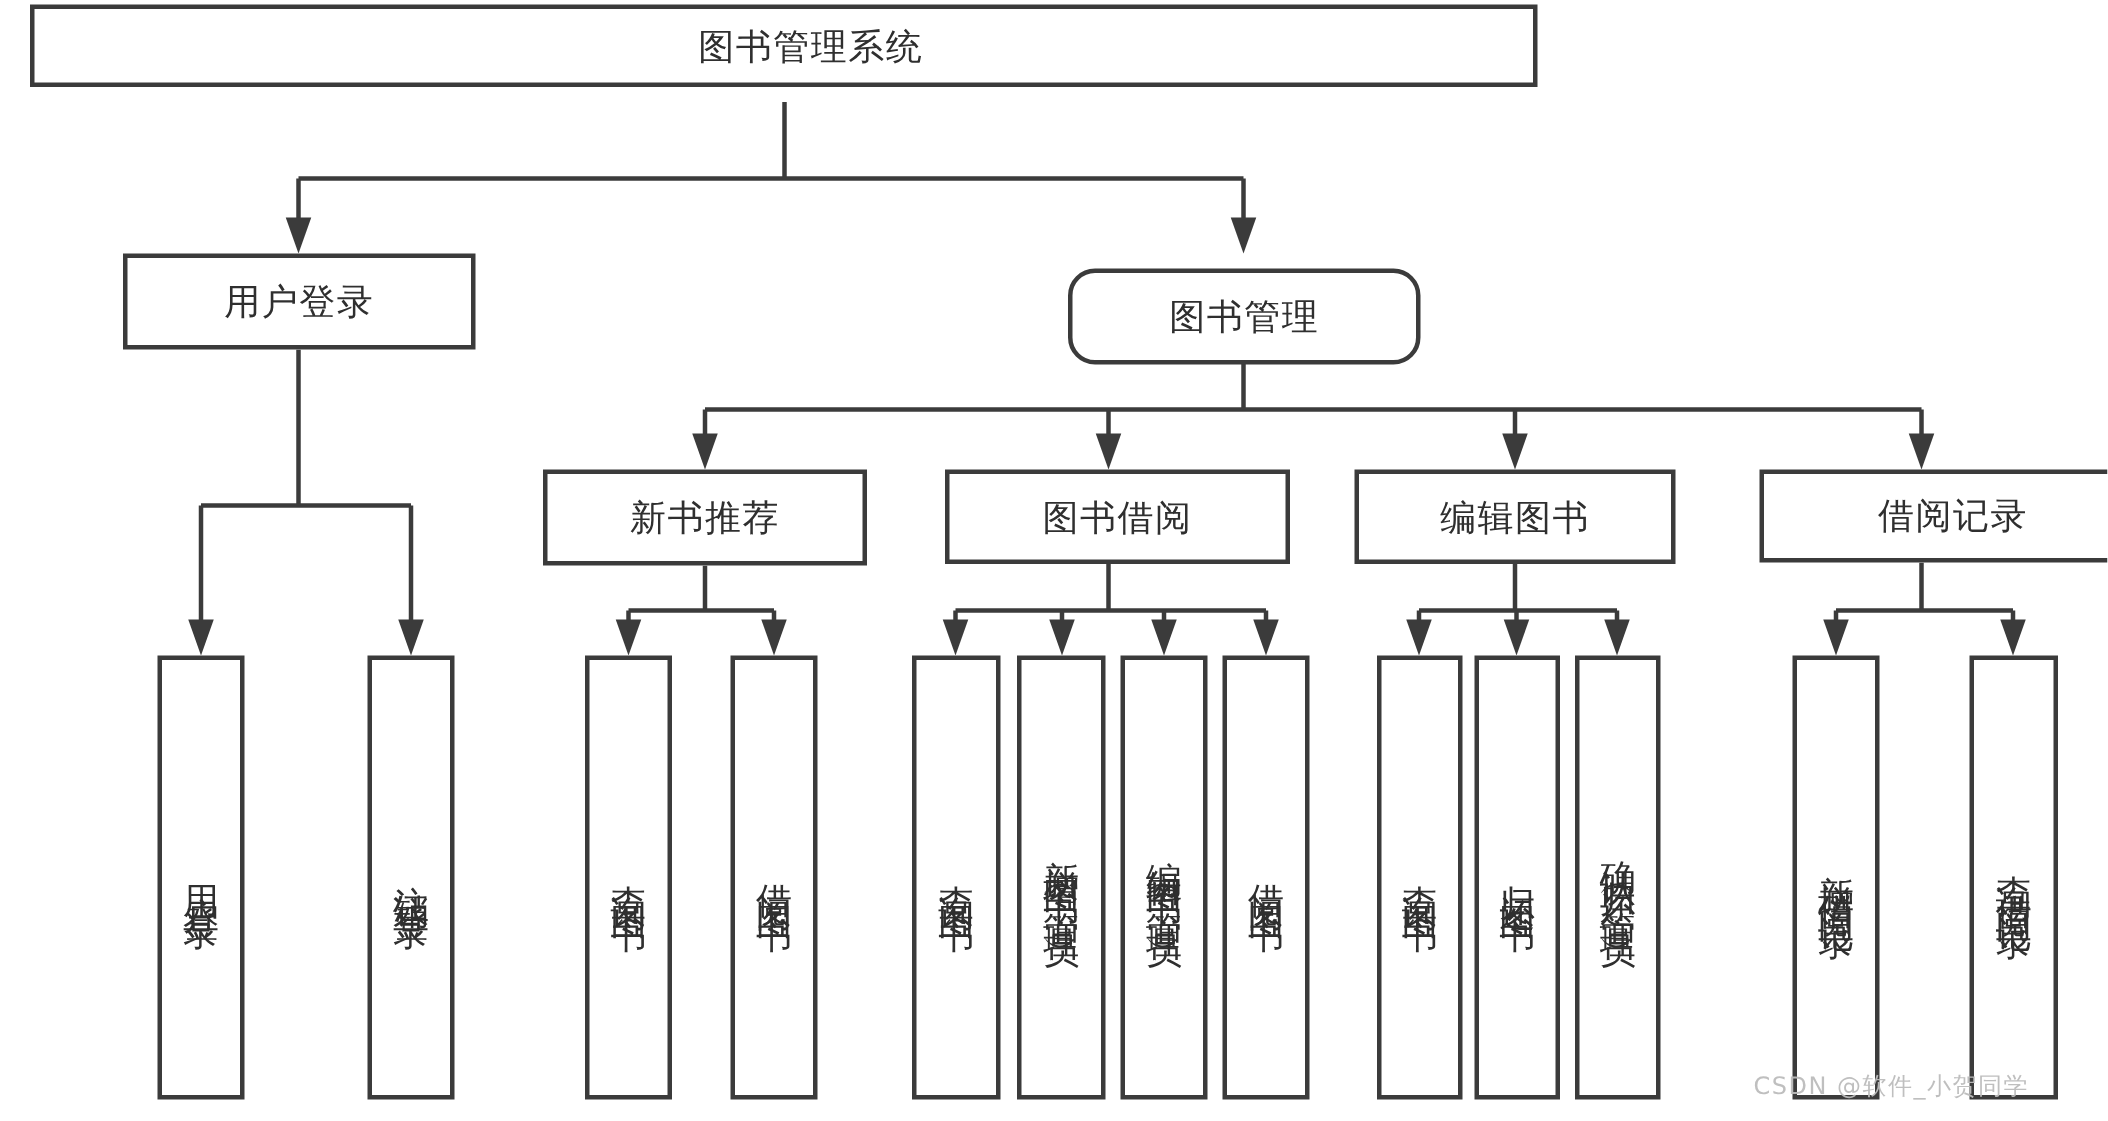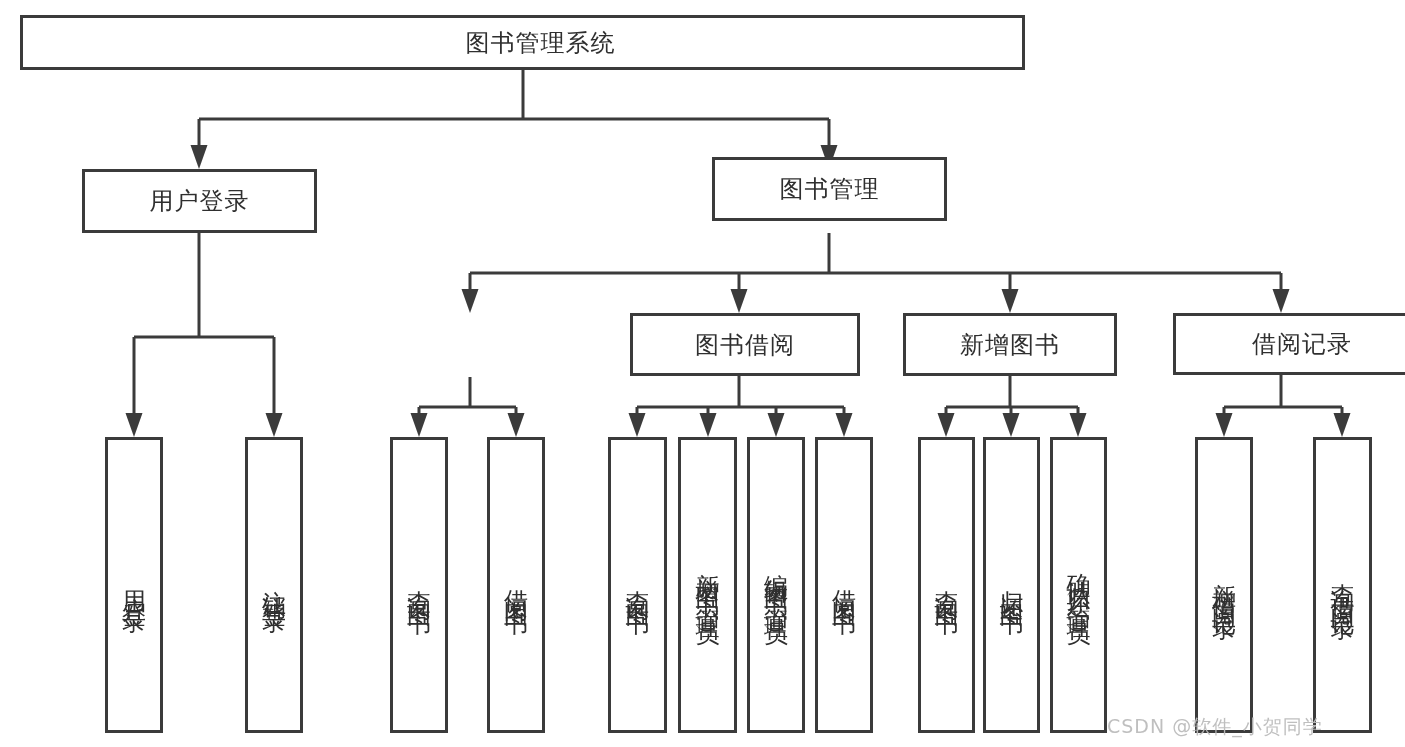--- a/index.html
+++ b/index.html
@@ -16,22 +16,22 @@
   .node.root{font-size:24px;}
   .leaf{
     position:absolute;box-sizing:border-box;background:#ffffff;border:3px solid #3b3b3b;
     display:flex;align-items:center;justify-content:center;
   }
   .leaf span{
     writing-mode:vertical-lr;
     font-size:24px;letter-spacing:7px;line-height:1;
   }
   .watermark{
-    position:absolute;left:1107px;top:714px;
-    font-size:19px;color:#bcbcbc;opacity:.95;letter-spacing:1px;white-space:nowrap;
+    position:absolute;left:1169px;top:714px;
+    font-size:16px;color:#bcbcbc;opacity:.95;letter-spacing:1px;white-space:nowrap;
   }
   svg line{stroke:#3b3b3b;stroke-width:3;}
   svg polygon{fill:#3b3b3b;}
 </style>
 </head>
 <body>
 
 <div class="stage">
 
   <svg class="connectors" viewBox="0 0 1405 747" xmlns="http://www.w3.org/2000/svg">
@@ -89,36 +89,39 @@
       <polygon points="1069.5,413 1086.5,413 1078,437"></polygon>
 
     <line x1="1281" y1="375" x2="1281" y2="407"></line>
     <line x1="1224" y1="407" x2="1342" y2="407"></line>
     <line x1="1224" y1="407" x2="1224" y2="420"></line>
       <polygon points="1215.5,413 1232.5,413 1224,437"></polygon>
     <line x1="1342" y1="407" x2="1342" y2="420"></line>
       <polygon points="1333.5,413 1350.5,413 1342,437"></polygon>
   </svg>
 
-  <div class="node root" style="left:20px;top:15px;width:1005px;height:55px;padding-left:36px;">
+  <div class="node root" style="left:20px;top:3px;width:1005px;height:55px;padding-left:36px;">
     <span>图书管理系统</span>
   </div>
 
   <div class="node" style="left:82px;top:169px;width:235px;height:64px;">
     <span>用户登录</span>
   </div>
-  <div class="node" style="left:712px;top:157px;width:235px;height:64px;">
+  <div class="node" style="left:712px;top:179px;width:235px;height:64px;border-radius:18px;">
     <span>图书管理</span>
   </div>
 
+  <div class="node" style="left:362px;top:313px;width:216px;height:64px;">
+    <span>新书推荐</span>
+  </div>
   <div class="node" style="left:630px;top:313px;width:230px;height:63px;">
     <span>图书借阅</span>
   </div>
   <div class="node" style="left:903px;top:313px;width:214px;height:63px;">
-    <span>新增图书</span>
+    <span>编辑图书</span>
   </div>
   <div class="node" style="left:1173px;top:313px;width:258px;height:62px;">
     <span>借阅记录</span>
   </div>
 
   <div class="leaf" style="left:105px;top:437px;width:58px;height:296px;">
     <span>用户登录</span>
   </div>
   <div class="leaf" style="left:245px;top:437px;width:58px;height:296px;">
     <span>注销登录</span>

